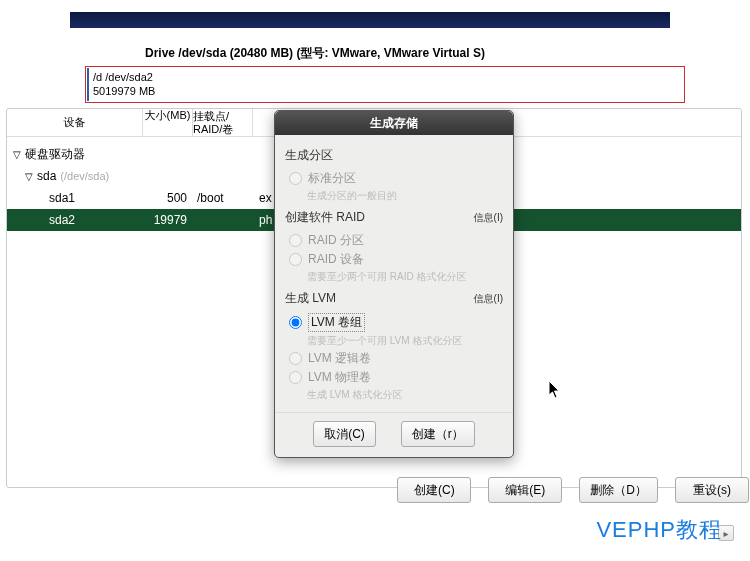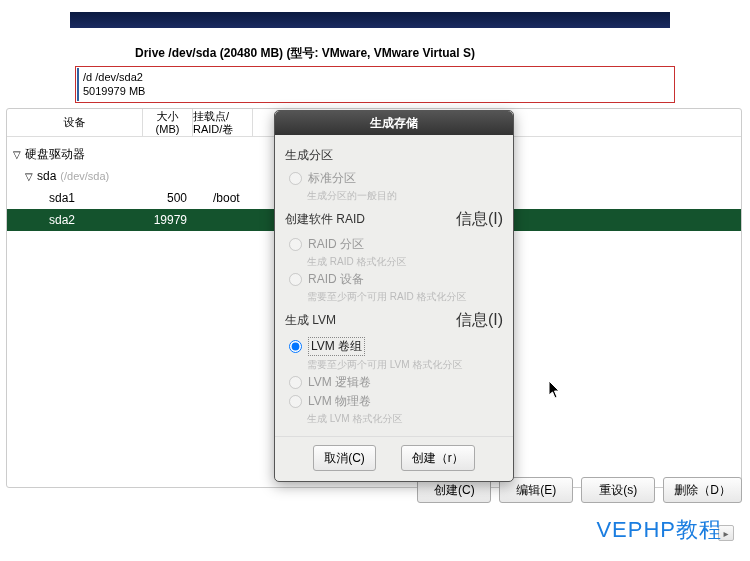--- a/index.html
+++ b/index.html
@@ -1,49 +1,49 @@
 <!DOCTYPE html>
 <html><head>
 <meta charset="utf-8">
 <style>
   * { box-sizing: border-box; margin: 0; padding: 0; }
   body { width: 750px; height: 561px; font-family: sans-serif; font-size: 12px; background: #fff; position: relative; overflow: hidden; }
   .topbar { position: absolute; left: 70px; top: 12px; width: 600px; height: 16px; background: linear-gradient(180deg,#0a1a40,#1a2a60); }
-  .drive-info { position: absolute; left: 15px; top: 45px; width: 720px; }
+  .drive-info { position: absolute; left: 25px; top: 45px; width: 720px; }
   .drive-title { font-size: 12px; font-weight: bold; padding-left: 120px; margin-bottom: 4px; }
   .drive-box { margin: 0 60px; border: 1px solid #c83030; padding: 1px; }
   .drive-inner { border-left: 2px solid #3060a0; padding: 2px 4px; font-size: 11px; line-height: 1.3; }
   .panel { position: absolute; left: 6px; top: 108px; width: 736px; height: 380px; background: #fff; border: 1px solid #ccc; border-radius: 3px; }
   .thead { display: flex; height: 28px; align-items: center; border-bottom: 1px solid #ddd; font-size: 11px; }
   .thead .c1 { width: 136px; text-align: center; border-right: 1px solid #ddd; height: 100%; display:flex;align-items:center;justify-content:center;}
-  .thead .c2 { width: 50px; text-align: center; border-right: 1px solid #ddd; height:100%; display:flex;flex-direction:column;justify-content:center;line-height:1.1;}
+  .thead .c2 { width: 50px; text-align: center; border-right: 1px solid #ddd; height:100%; display:flex;flex-direction:row;justify-content:center;line-height:1.1;}
   .thead .c3 { width: 60px; border-right: 1px solid #ddd; height:100%; display:flex;flex-direction:column;justify-content:center;line-height:1.1;}
   .tree { padding: 6px 0; font-size: 12px; }
   .tree-row { display: flex; align-items: center; height: 22px; padding-left: 6px; }
   .tree-row .tri { width: 12px; font-size: 10px; }
   .tree-row .nm { flex: 0 0 118px; }
   .tree-row .sz { width: 50px; text-align: right; padding-right: 6px; }
-  .tree-row .mp { width: 60px; padding-left: 4px; margin-left: 16px; }
+  .tree-row .mp { width: 60px; padding-left: 4px; }
   .tree-row .tp { padding-left: 6px; }
   .r-sel { background: #14532d; color: #fff; }
   .indent1 { padding-left: 18px; }
   .indent2 { padding-left: 42px; }
   .muted { color: #aaa; font-size: 11px; }
-  .btm-btns { position: absolute; right: 8px; bottom: 58px; display: flex; gap: 8px; }
+  .btm-btns { position: absolute; right: 1px; bottom: 58px; display: flex; gap: 17px; }
   .btm-btns .btn { min-width: 74px; }
   .btn { height: 26px; padding: 0 10px; background: linear-gradient(#fdfdfd,#e8e8e8); border: 1px solid #aaa; border-radius: 3px; font-size: 12px; cursor: pointer; }
   .watermark { position: absolute; right: 28px; bottom: 16px; font-size: 22px; color: #1a7de0; font-weight: normal; letter-spacing: 1px; }
   .cursor { position: absolute; left: 548px; top: 380px; width: 14px; height: 20px; pointer-events:none;}
   .cursor svg { width:14px; height:20px; }
   
   .dialog { position: absolute; left: 274px; top: 110px; width: 240px; background: #eeeeec; border: 1px solid #555; border-radius: 5px; box-shadow: 0 4px 14px rgba(0,0,0,.35); }
   .dlg-title { height: 24px; background: linear-gradient(#555,#333); color: #fff; font-size: 12px; font-weight: bold; text-align: center; line-height: 24px; border-radius: 5px 5px 0 0; }
   .dlg-body { padding: 6px 10px 4px 10px; font-size: 12px; }
   .sec-h { display: flex; justify-content: space-between; align-items: center; margin: 6px 0 4px 0; color: #333; }
-  .sec-h .info { font-size: 16px; color: #333; margin-left: 36px; }
+  .sec-h .info { font-size: 10px; color: #333; margin-left: 36px; }
   .opt { display: flex; align-items: center; gap: 6px; padding: 2px 0 0 4px; color: #999; }
   .opt input { margin: 0; }
   .opt.enabled { color: #222; }
   .opt-label.boxed { border: 1px dotted #888; padding: 0 2px; }
   .dlg-foot { display:flex; justify-content:center; gap: 25px; padding: 8px 0 10px 0; border-top: 1px solid #ddd; margin-top: 6px;}
   .scrollbar-stub { position:absolute; right:16px; bottom:20px; width:16px; height:16px; border:1px solid #bbb; border-radius:2px; background:linear-gradient(#fafafa,#e6e6e6); display:flex; align-items:center; justify-content:center; font-size:10px; color:#666;}
 </style>
 </head>
 <body>
 
@@ -92,22 +92,22 @@
       <span class="sz">19979</span>
       <span class="mp"></span>
       <span class="tp">ph</span>
     </div>
   </div>
 </div>
 
 <div class="btm-btns">
   <button class="btn">创建(C)</button>
   <button class="btn">编辑(E)</button>
+  <button class="btn">删除（D）</button>
   <button class="btn">重设(s)</button>
-  <button class="btn">删除（D）</button>
 </div>
 
 <div class="dialog">
   <div class="dlg-title">生成存储</div>
   <div class="dlg-body">
     <div class="sec-h">
         <span>生成分区</span>
       </div>
     <label class="opt">
       <input type="radio" name="cs" disabled="" style="">
@@ -116,36 +116,35 @@
     <small class="opt" style="padding-left:22px;color:#bbb">生成分区的一般目的</small>
 
     <div class="sec-h">
       <span>创建软件 RAID</span>
       <span class="info">信息(I)</span>
     </div>
     <label class="opt">
       <input type="radio" name="cs" disabled="" style="">
         <span class="opt-label">RAID 分区</span>
     </label>
-    <small class="opt" style="padding-left:22px;color:#bbb">生成 RAID 格式化分区</small>
     <label class="opt">
       <input type="radio" name="cs" disabled="" style="">
         <span class="opt-label">RAID 设备</span>
     </label>
     <small class="opt" style="padding-left:22px;color:#bbb">需要至少两个可用 RAID 格式化分区</small>
 
     <div class="sec-h">
       <span>生成 LVM</span>
       <span class="info">信息(I)</span>
     </div>
     <label class="opt enabled">
       <input type="radio" name="cs" checked="" style="">
         <span class="opt-label boxed">LVM 卷组</span>
     </label>
-    <small class="opt" style="padding-left:22px;color:#bbb">需要至少两个可用 LVM 格式化分区</small>
+    <small class="opt" style="padding-left:22px;color:#bbb">需要至少一个可用 LVM 格式化分区</small>
     <label class="opt">
       <input type="radio" name="cs" disabled="" style="">
         <span class="opt-label">LVM 逻辑卷</span>
     </label>
     <label class="opt">
       <input type="radio" name="cs" disabled="" style="">
         <span class="opt-label">LVM 物理卷</span>
     </label>
     <small class="opt" style="padding-left:22px;color:#bbb">生成 LVM 格式化分区</small>
   </div>

